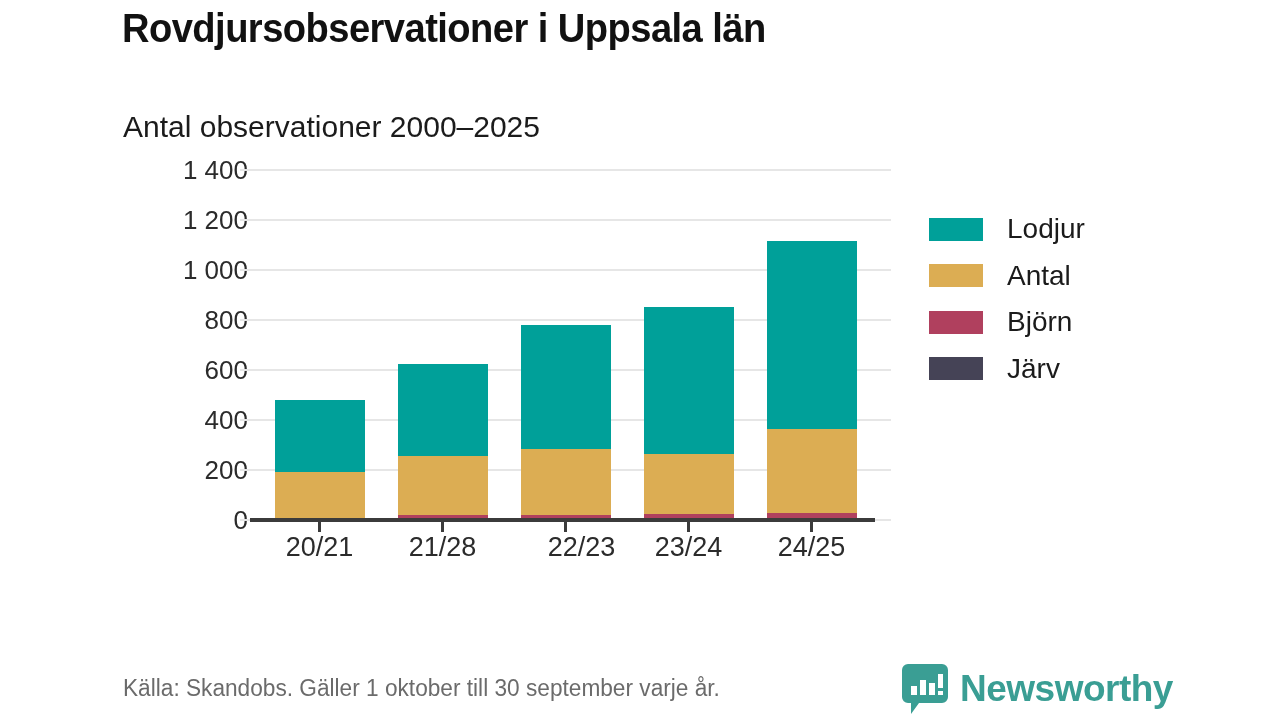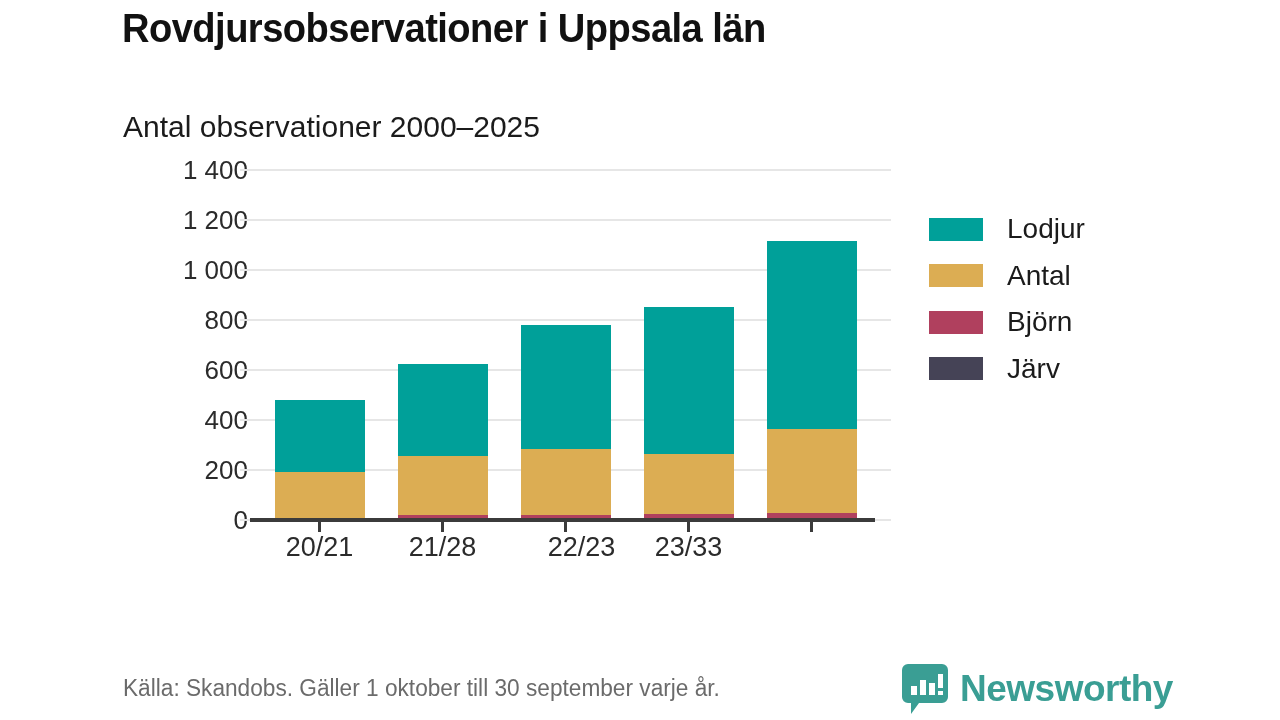--- a/index.html
+++ b/index.html
@@ -244,21 +244,22 @@
       <div class="seg" style="bottom: 7.25px; height: 83.5px; background: rgb(220, 173, 83);"></div>
       <div class="seg" style="bottom: 90.75px; height: 188.5px; background: rgb(0, 160, 153);"></div>
     </div>
   </div>
 <div id="axis-baseline"></div>
 
 <div id="x-axis-labels">
     <div class="xlab" style="left: 0px; width: 123px;">20/21</div>
     <div class="xlab" style="left: 123px; width: 123px;">21/28</div>
     <div class="xlab" style="left: 262px; width: 123px;">22/23</div>
-    <div class="xlab" style="left: 369px; width: 123px;">23/33</div>
+    <div class="xlab" style="left: 369px; width: 123px;">23/24</div>
+    <div class="xlab" style="left: 492px; width: 123px;">24/25</div>
   </div>
 
 <div id="legend">
     <div class="legend-row">
       <div class="legend-swatch" style="background: rgb(0, 160, 153);"></div>
       <div class="legend-label">Lodjur</div>
     </div>
     <div class="legend-row">
       <div class="legend-swatch" style="background: rgb(220, 173, 83);"></div>
       <div class="legend-label">Antal</div>

